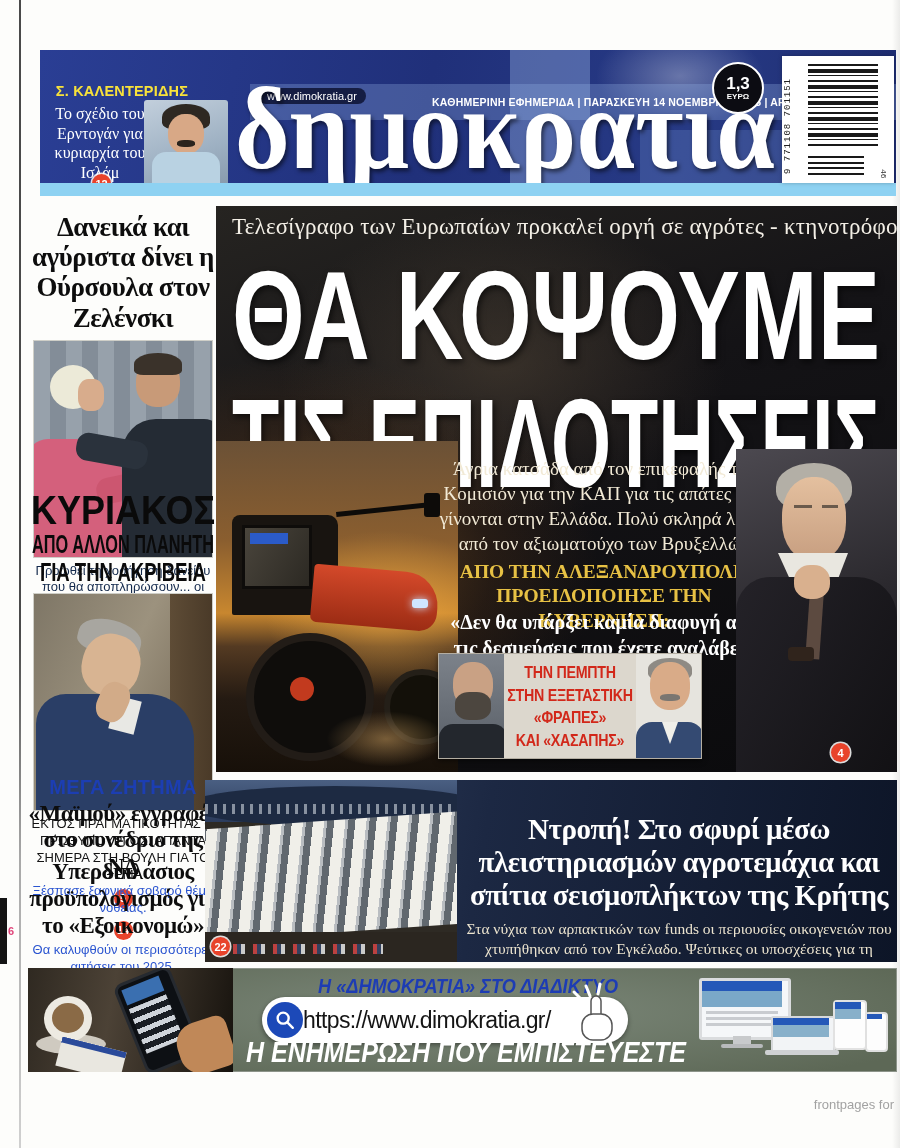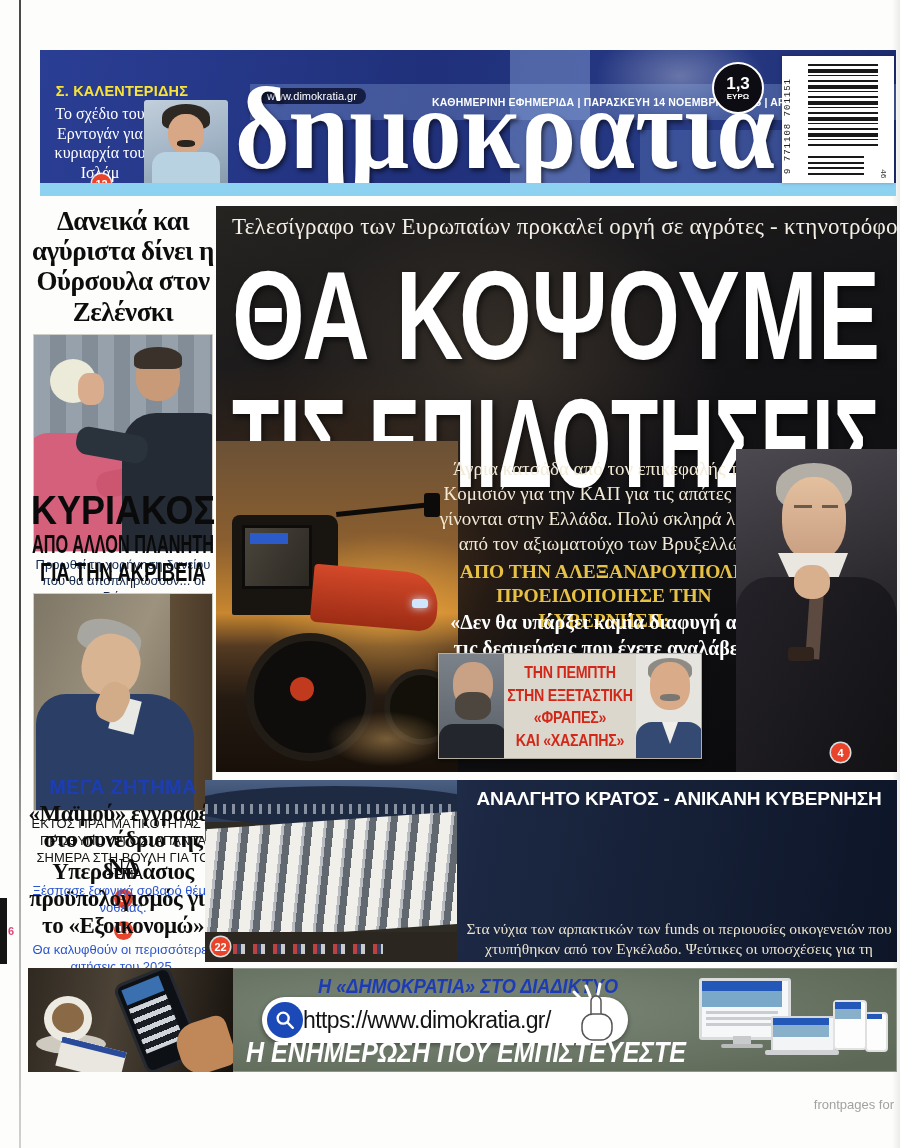--- a/index.html
+++ b/index.html
@@ -47,21 +47,21 @@
   .bc-num{position:absolute;left:1px;top:6px;height:112px;writing-mode:vertical-rl;transform:rotate(180deg);
        font-family:"Liberation Mono",monospace;font-size:9px;color:#222;letter-spacing:1px;}
   .bc-bars{position:absolute;left:26px;top:8px;width:70px;height:84px;
        background:repeating-linear-gradient(180deg,#191919 0 2px,#fff 2px 5px,#191919 5px 9px,#fff 9px 11px,#191919 11px 12.5px,#fff 12.5px 16px);}
   .bc-bars2{position:absolute;left:26px;top:100px;width:56px;height:21px;
        background:repeating-linear-gradient(180deg,#191919 0 2.5px,#fff 2.5px 6px,#191919 6px 8px,#fff 8px 11px);}
   .bc-issue{position:absolute;right:6px;bottom:4px;writing-mode:vertical-rl;font-family:"Liberation Mono",monospace;font-size:8px;color:#333;}
 
   
   .col{left:28px;top:202px;width:190px;height:766px;}
-  .s1{left:0;top:4px;width:190px;}
+  .s1{left:0;top:10px;width:190px;}
   .s1-h{font-size:27px;font-weight:bold;color:#0d0d0d;line-height:1.12;letter-spacing:-.5px;}
   .photo-frame{position:relative;width:178px;height:216px;margin:7px auto 5px;overflow:hidden;border:1px solid #cfcfc8;}
   .ph1{background:repeating-linear-gradient(90deg,#97a1ab 0 16px,#838d98 16px 32px);}
   .u-hair{position:absolute;left:16px;top:24px;width:46px;height:44px;border-radius:50%;background:#ecead e0;background:#ecead8;}
   .u-face{position:absolute;left:44px;top:38px;width:26px;height:32px;border-radius:40%;background:#d8ac8c;}
   .u-body{position:absolute;left:-8px;bottom:0;width:96px;height:118px;border-radius:22px 34px 0 0;background:#d4607c;}
   .u-arm{position:absolute;left:62px;bottom:58px;width:70px;height:26px;border-radius:12px;background:#cc5670;transform:rotate(-12deg);}
   .z-head{position:absolute;right:32px;top:18px;width:44px;height:48px;border-radius:45%;background:#c89a78;}
   .z-hair{position:absolute;right:30px;top:12px;width:48px;height:22px;border-radius:50% 50% 20% 20%;background:#3a322a;}
   .z-body{position:absolute;right:-10px;bottom:0;width:100px;height:138px;border-radius:34px 18px 0 0;background:#242b34;}
@@ -387,21 +387,21 @@
 
   <div class="abs bottom">
     <div class="abs camp">
       <div class="c-sky"></div>
       <div class="c-hill"></div>
       <div class="c-town"></div>
       <div class="c-field"></div>
       <div class="c-ground"></div>
       <div class="c-people"></div>
     </div>
-    <div class="abs b-kicker ctr">ΑΝΑΛΓΗΤΟ ΚΡΑΤΟΣ - ΑΝΙΚΑΝΗ ΚΥΒΕΡΝΗΣΗ</div>
+    <div class="abs b-head serif ctr">Ντροπή! Στο σφυρί μέσω πλειστηριασμών αγροτεμάχια και σπίτια σεισμοπλήκτων της Κρήτης</div>
     <div class="abs b-sub serif ctr">Στα νύχια των αρπακτικών των funds οι περιουσίες οικογενειών που χτυπήθηκαν από τον Εγκέλαδο. Ψεύτικες οι υποσχέσεις για τη στήριξή τους</div>
     <div class="abs ref b-ref">22</div>
   </div>
 
   <div class="abs banner">
     <div class="abs cupphoto">
       <div class="cp-saucer"></div>
       <div class="cp-cup"></div>
       <div class="cp-coffee"></div>
       <div class="cp-news"></div>

